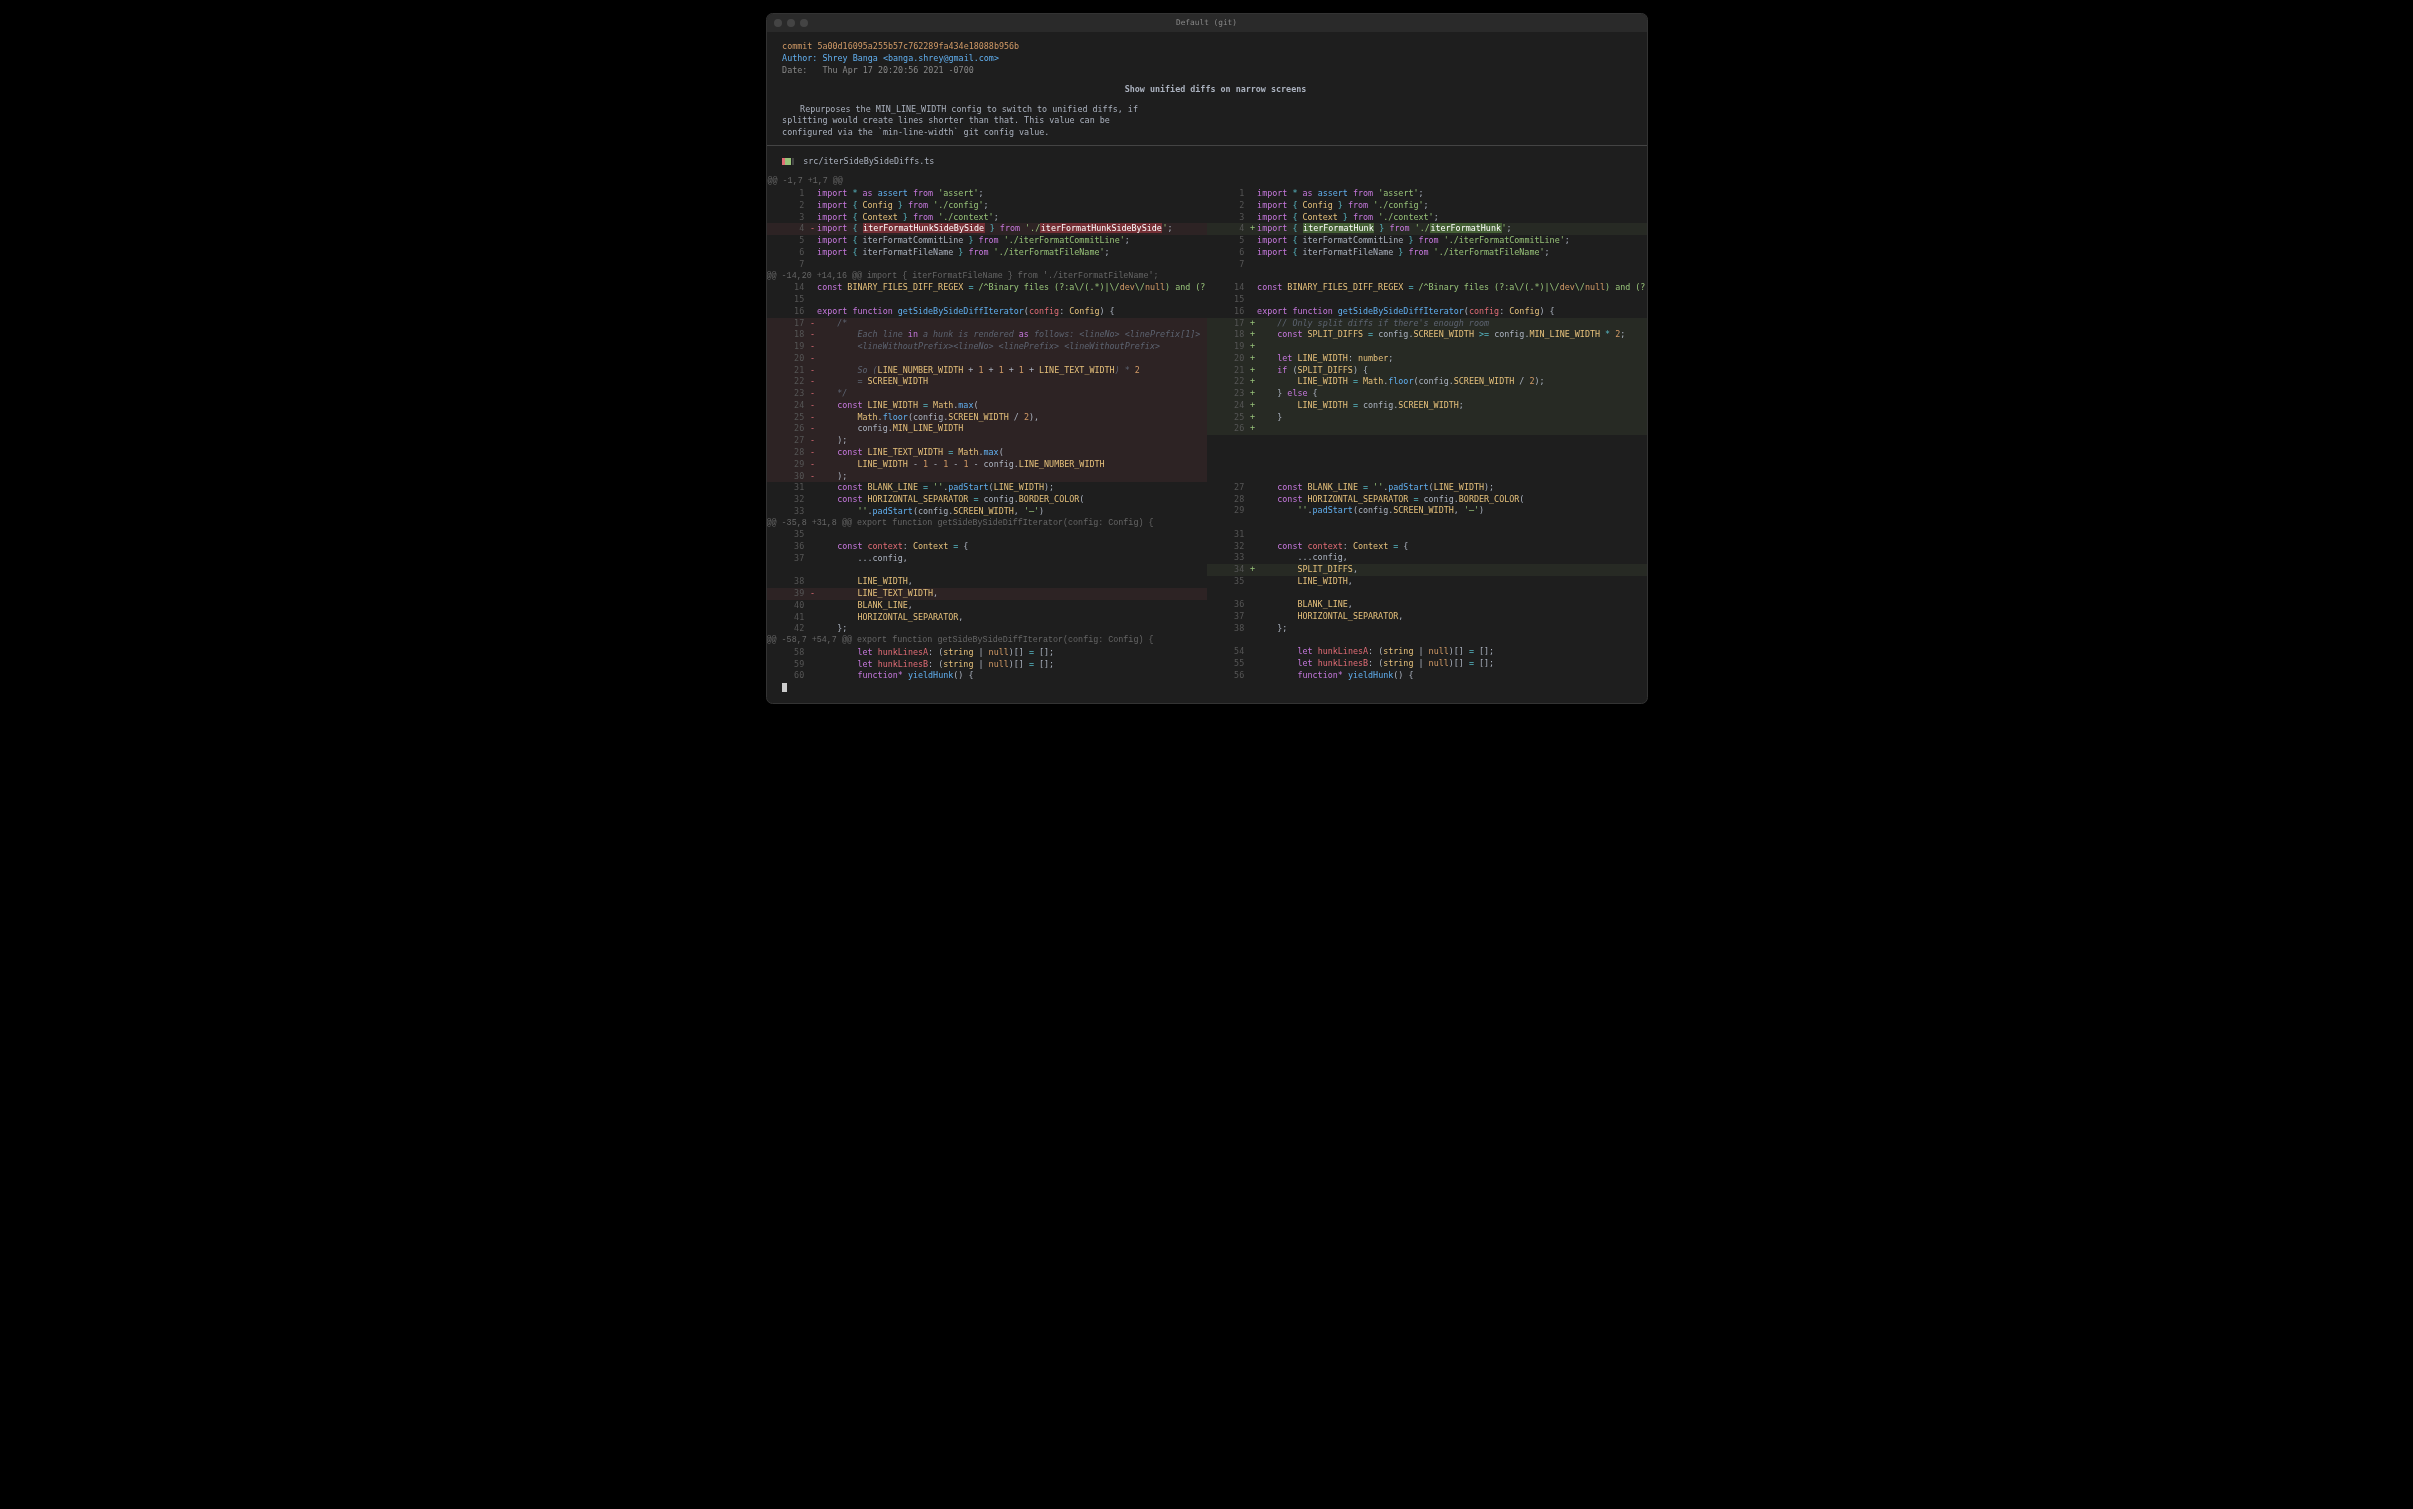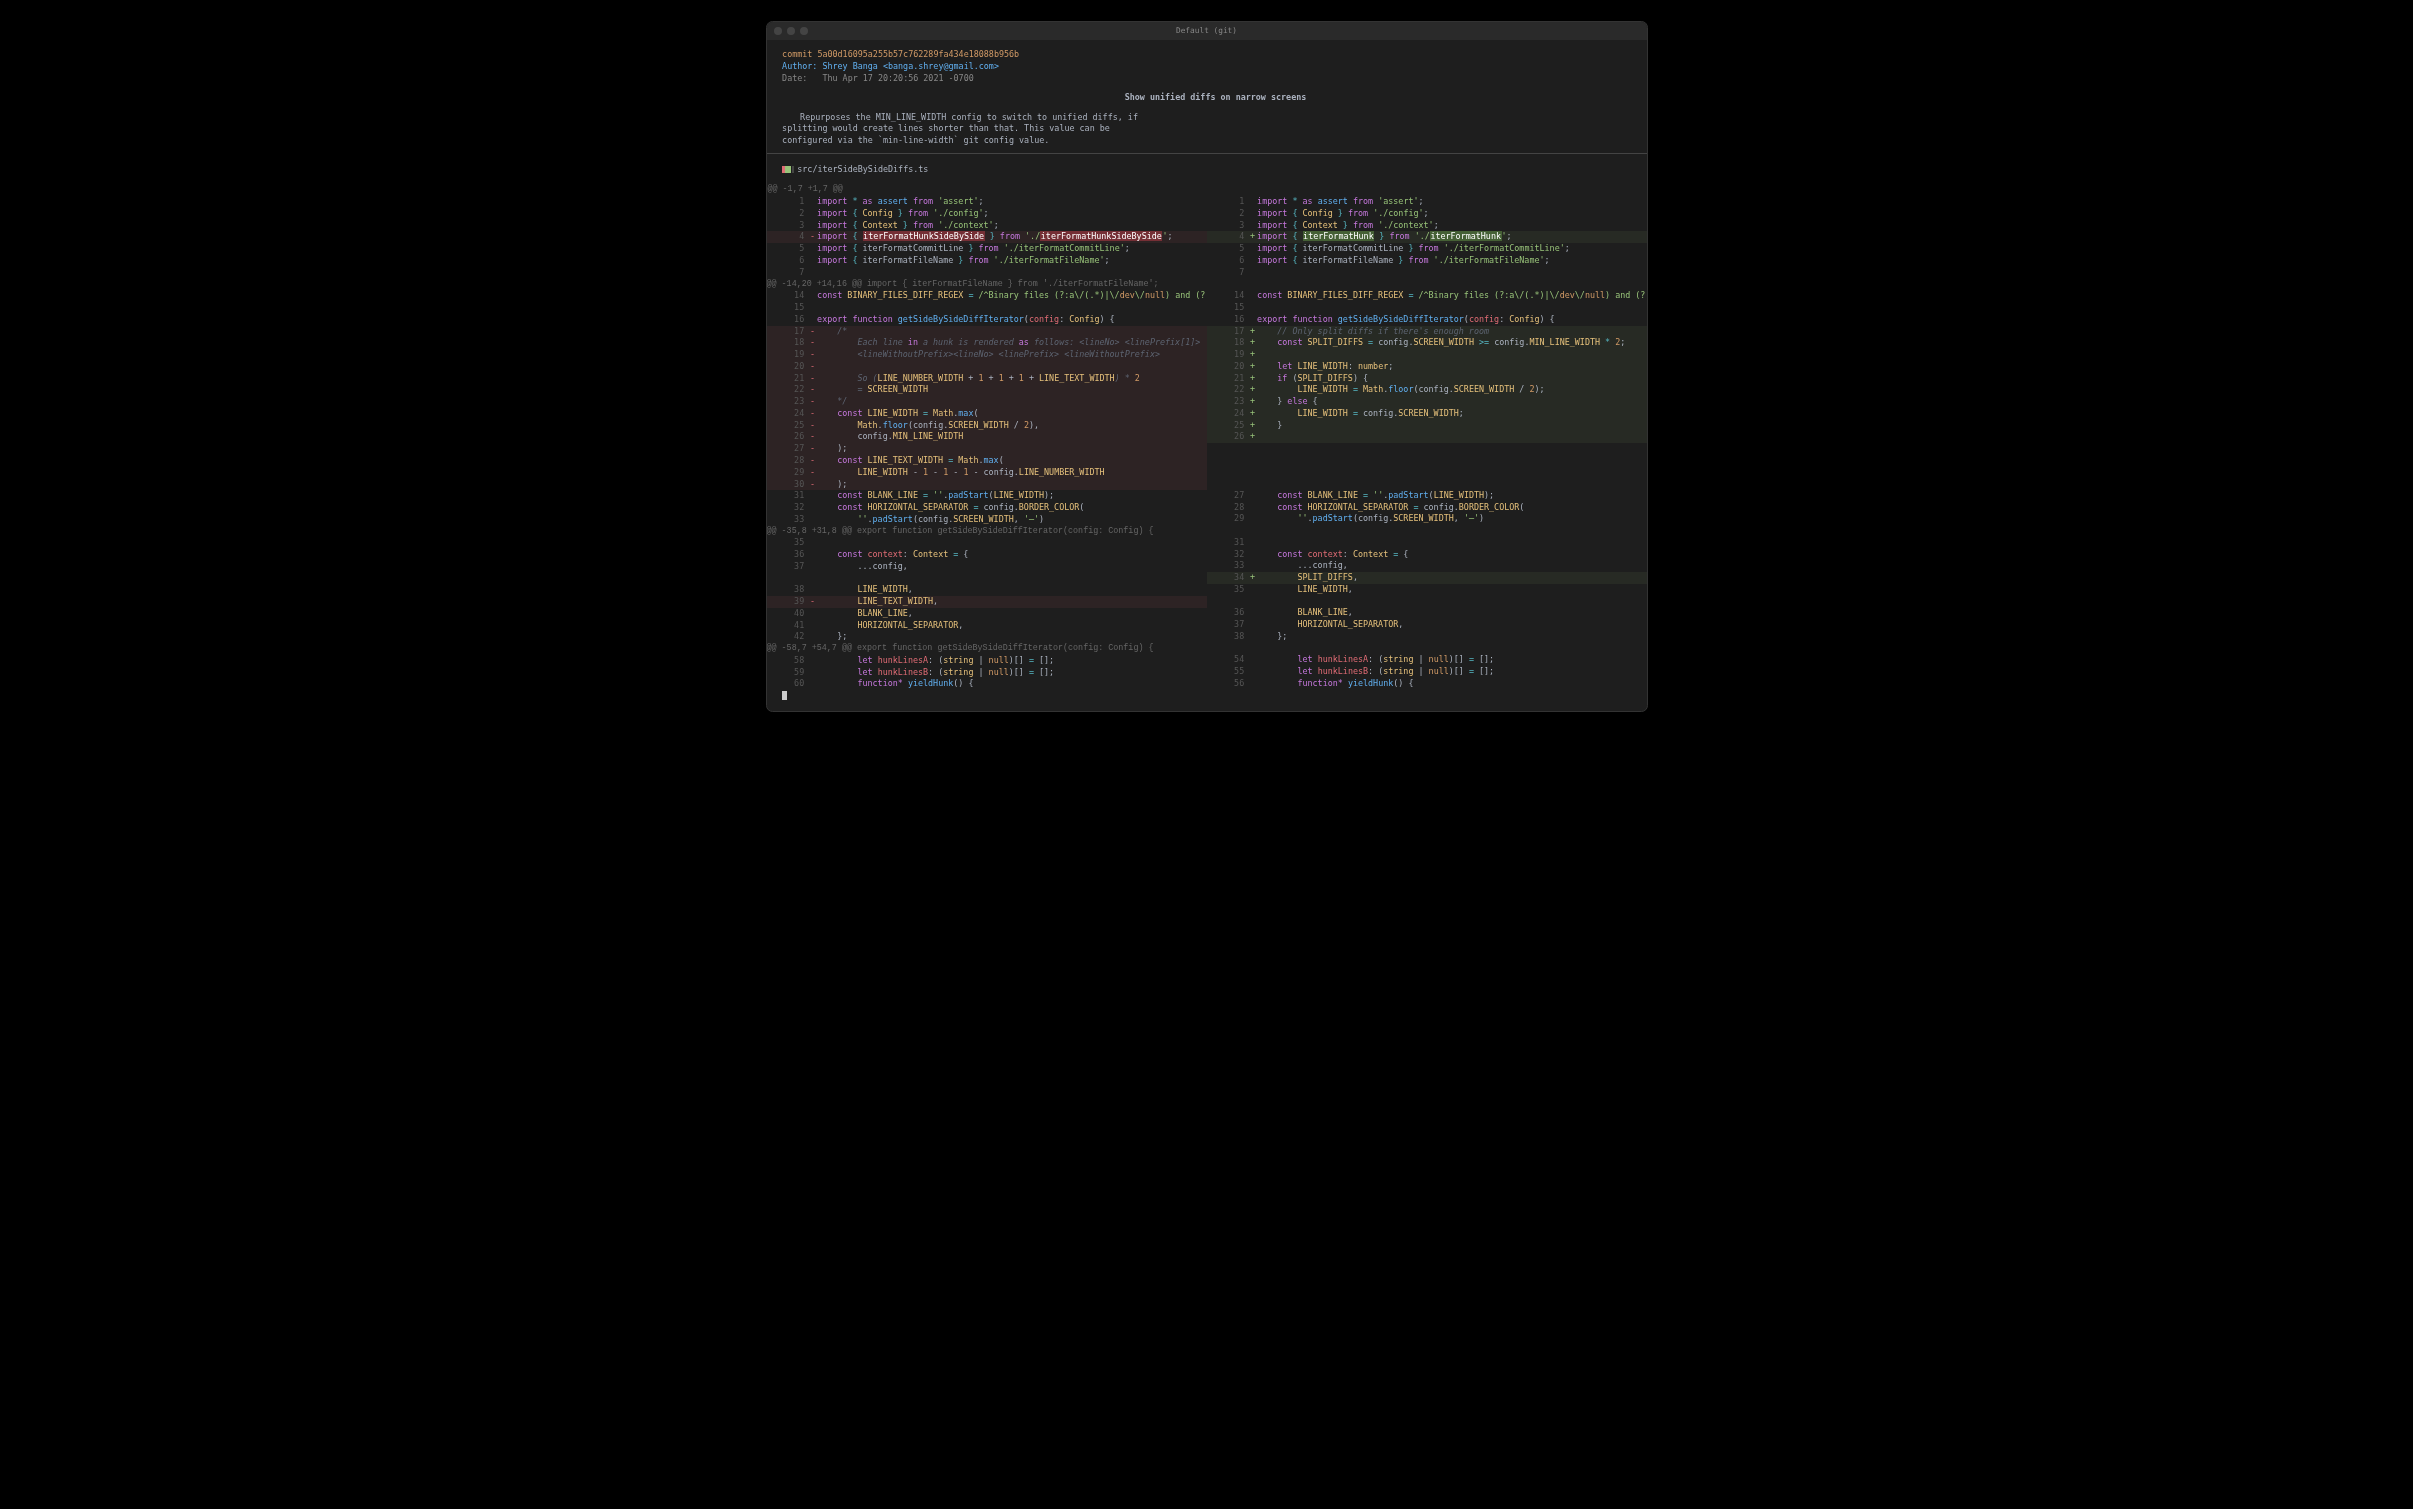--- a/index.html
+++ b/index.html
@@ -9,21 +9,21 @@
   font-size: 8.4px;
   line-height: 1.4;
   color: #888;
   padding: 13px;
 }
 .window {
   background: #1e1e1e;
   border-radius: 6.5px;
   overflow: hidden;
   width: 882px;
-  margin: 8px auto;
+  margin: 0 auto;
   border: 0.6px solid #333;
 }
 .titlebar {
   height: 18px;
   background: #2a2a2a;
   display: flex;
   align-items: center;
   padding: 0 7.8px;
   position: relative;
 }
@@ -32,21 +32,21 @@
 .title { position: absolute; left: 50%; transform: translateX(-50%); color: #888; font-size: 7.8px; }
 .content { padding: 9px 0 9px 0; }
 .header-line { padding: 0 15.6px; white-space: pre; }
 .orange { color: #d19a66; }
 .blue { color: #61afef; }
 .gray { color: #888; }
 .bold { font-weight: 600; text-align: center; }
 .msg { padding: 0 15.6px; color: #abb2bf; white-space: pre-wrap; }
 .msg-body { padding-left: 18px; }
 hr { border: none; border-top: 0.6px solid #444; margin: 6.5px 0; }
-.filepath { padding: 2.6px 15.6px; color: #abb2bf; display: flex; align-items: center; gap: 3px; }
+.filepath { padding: 2.6px 15.6px; color: #abb2bf; display: flex; align-items: center; gap: 9px; }
 .filebars { display: inline-flex; gap: 0.6px; }
 .fb { width: 2.6px; height: 6.5px; display: inline-block; }
 .fb-red { background: #e06c75; }
 .fb-green { background: #98c379; }
 .fb-dim { background: #444; }
 .hunk { color: #666; padding: 0 1px; white-space: pre; font-family: Liberation Mono, monospace; }
 .diff-body { display: flex; }
 .side { width: 50%; }
 .row { display: flex; min-height: 11.7px; white-space: pre; padding-left: 15.6px; }
 .lineno { width: 26px; text-align: right; color: #555; padding-right: 3.9px; flex-shrink: 0; }

